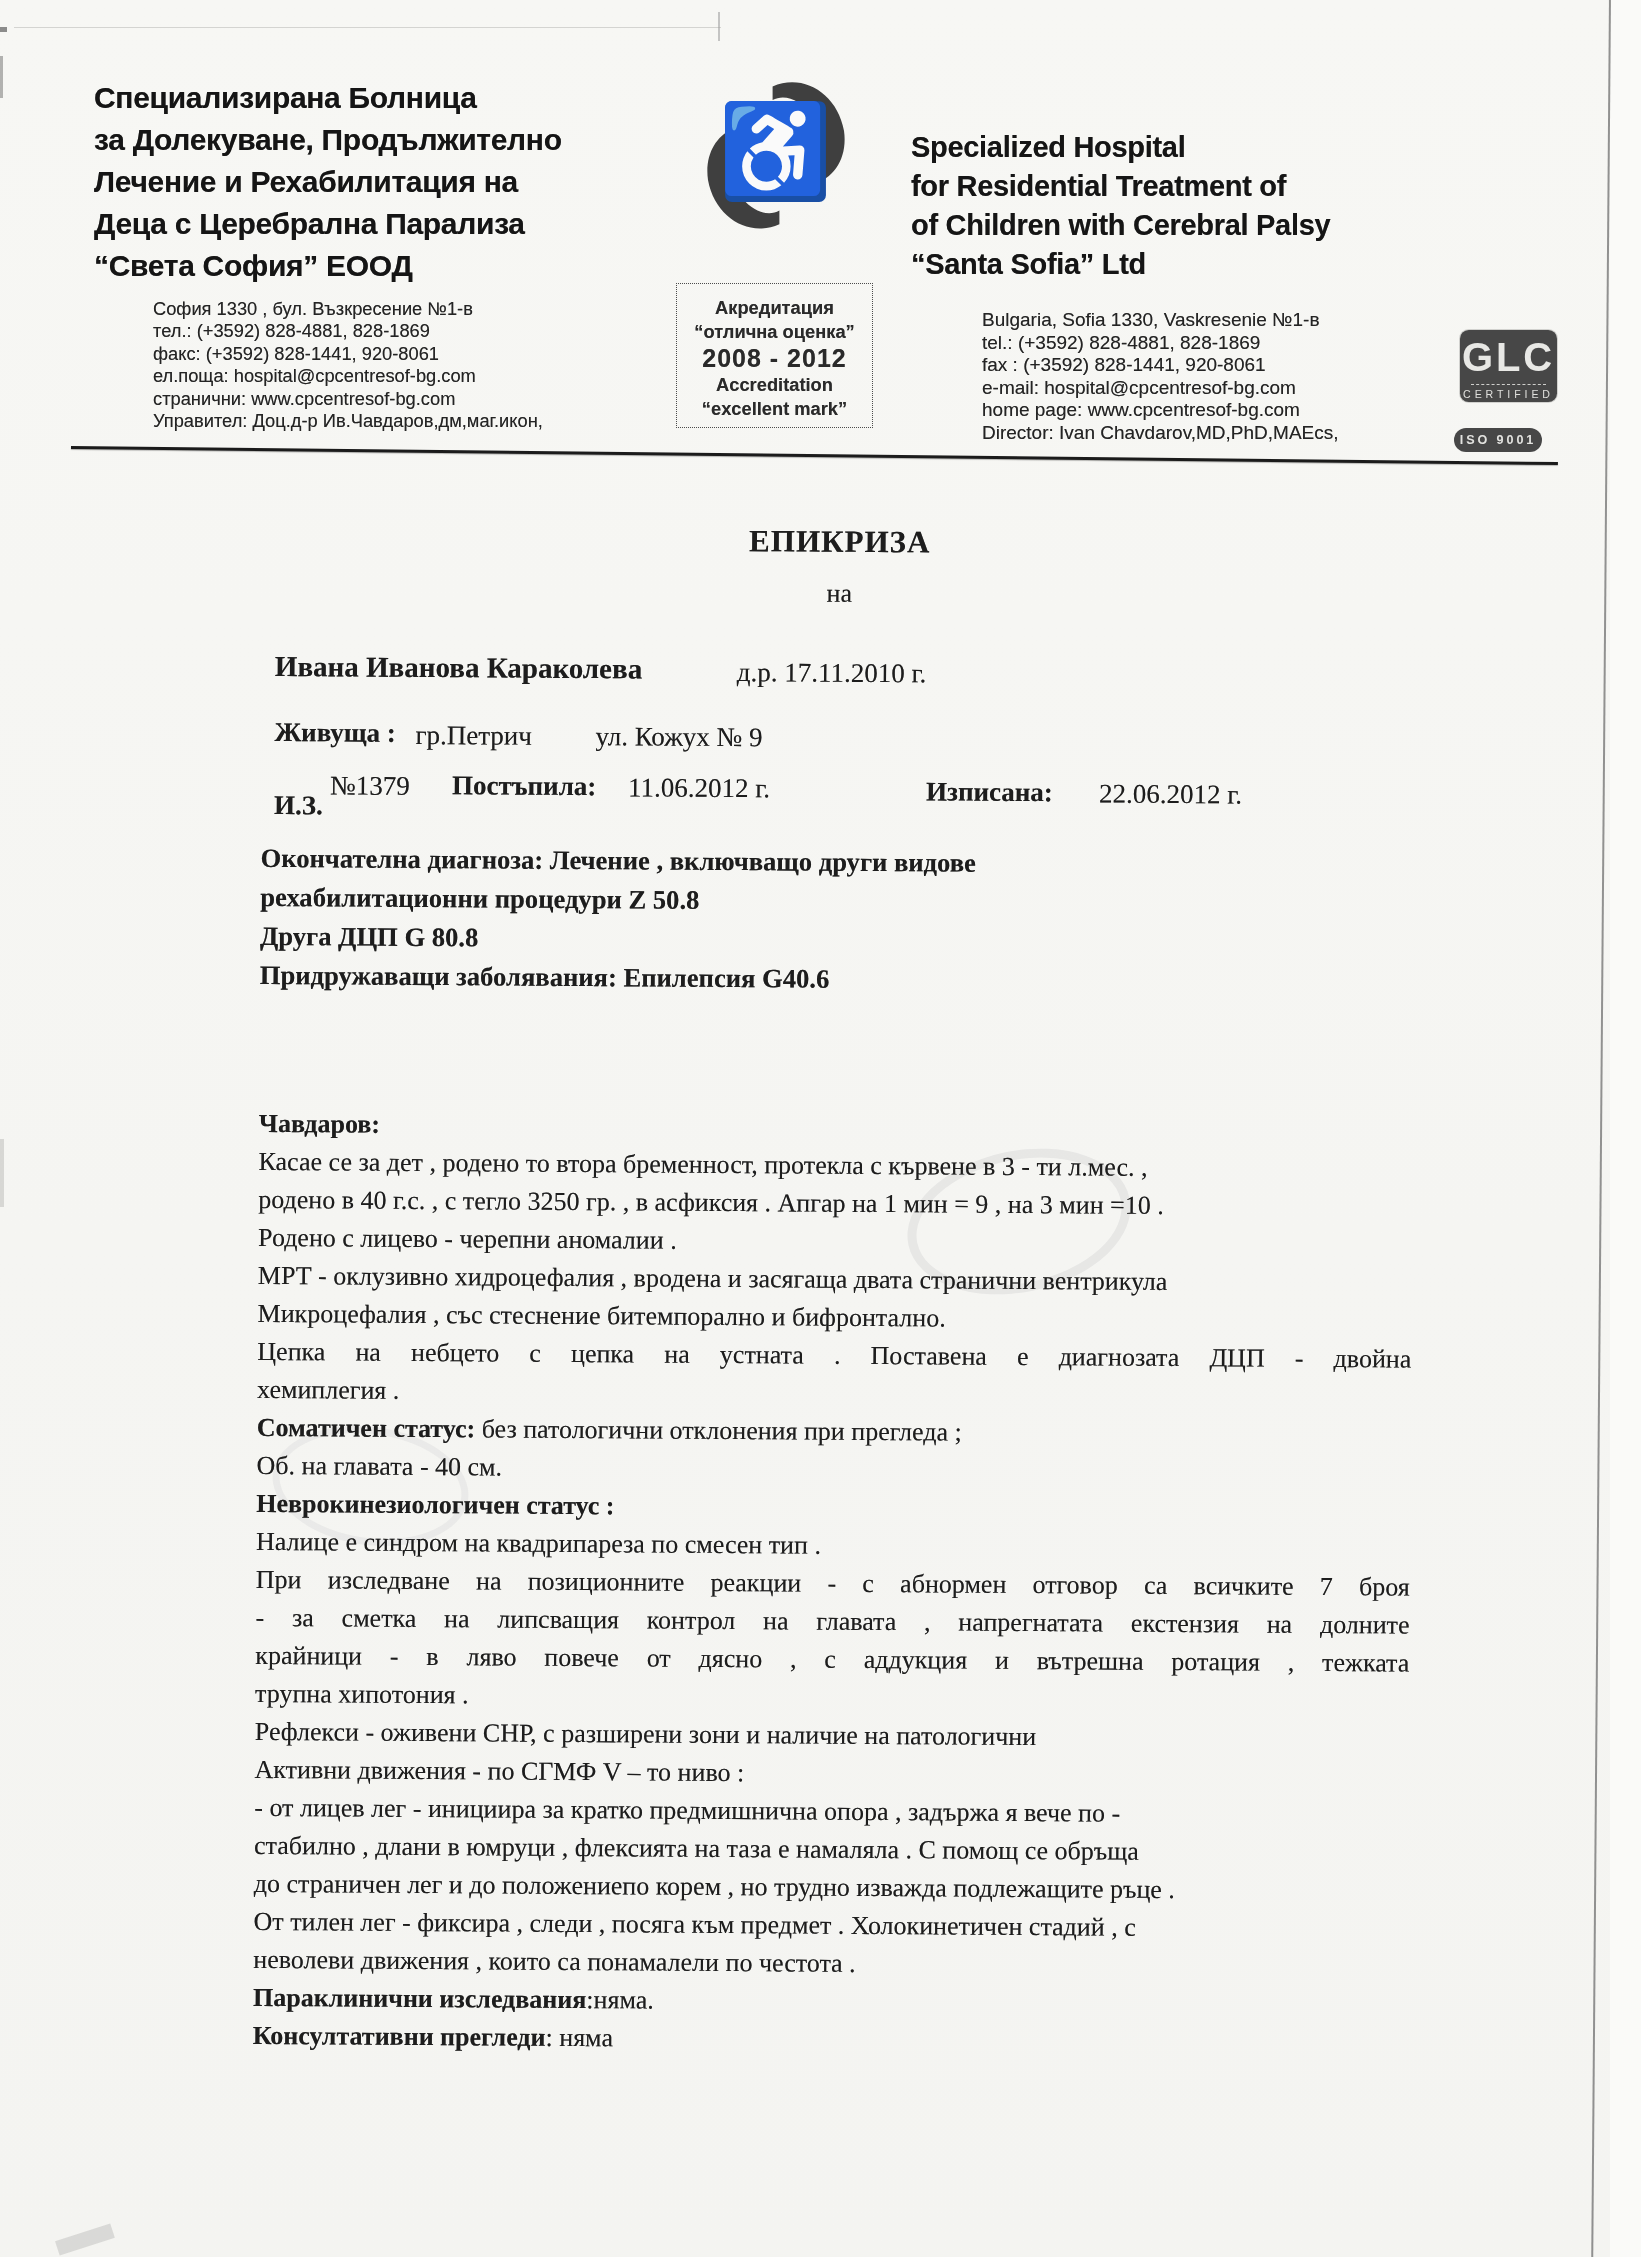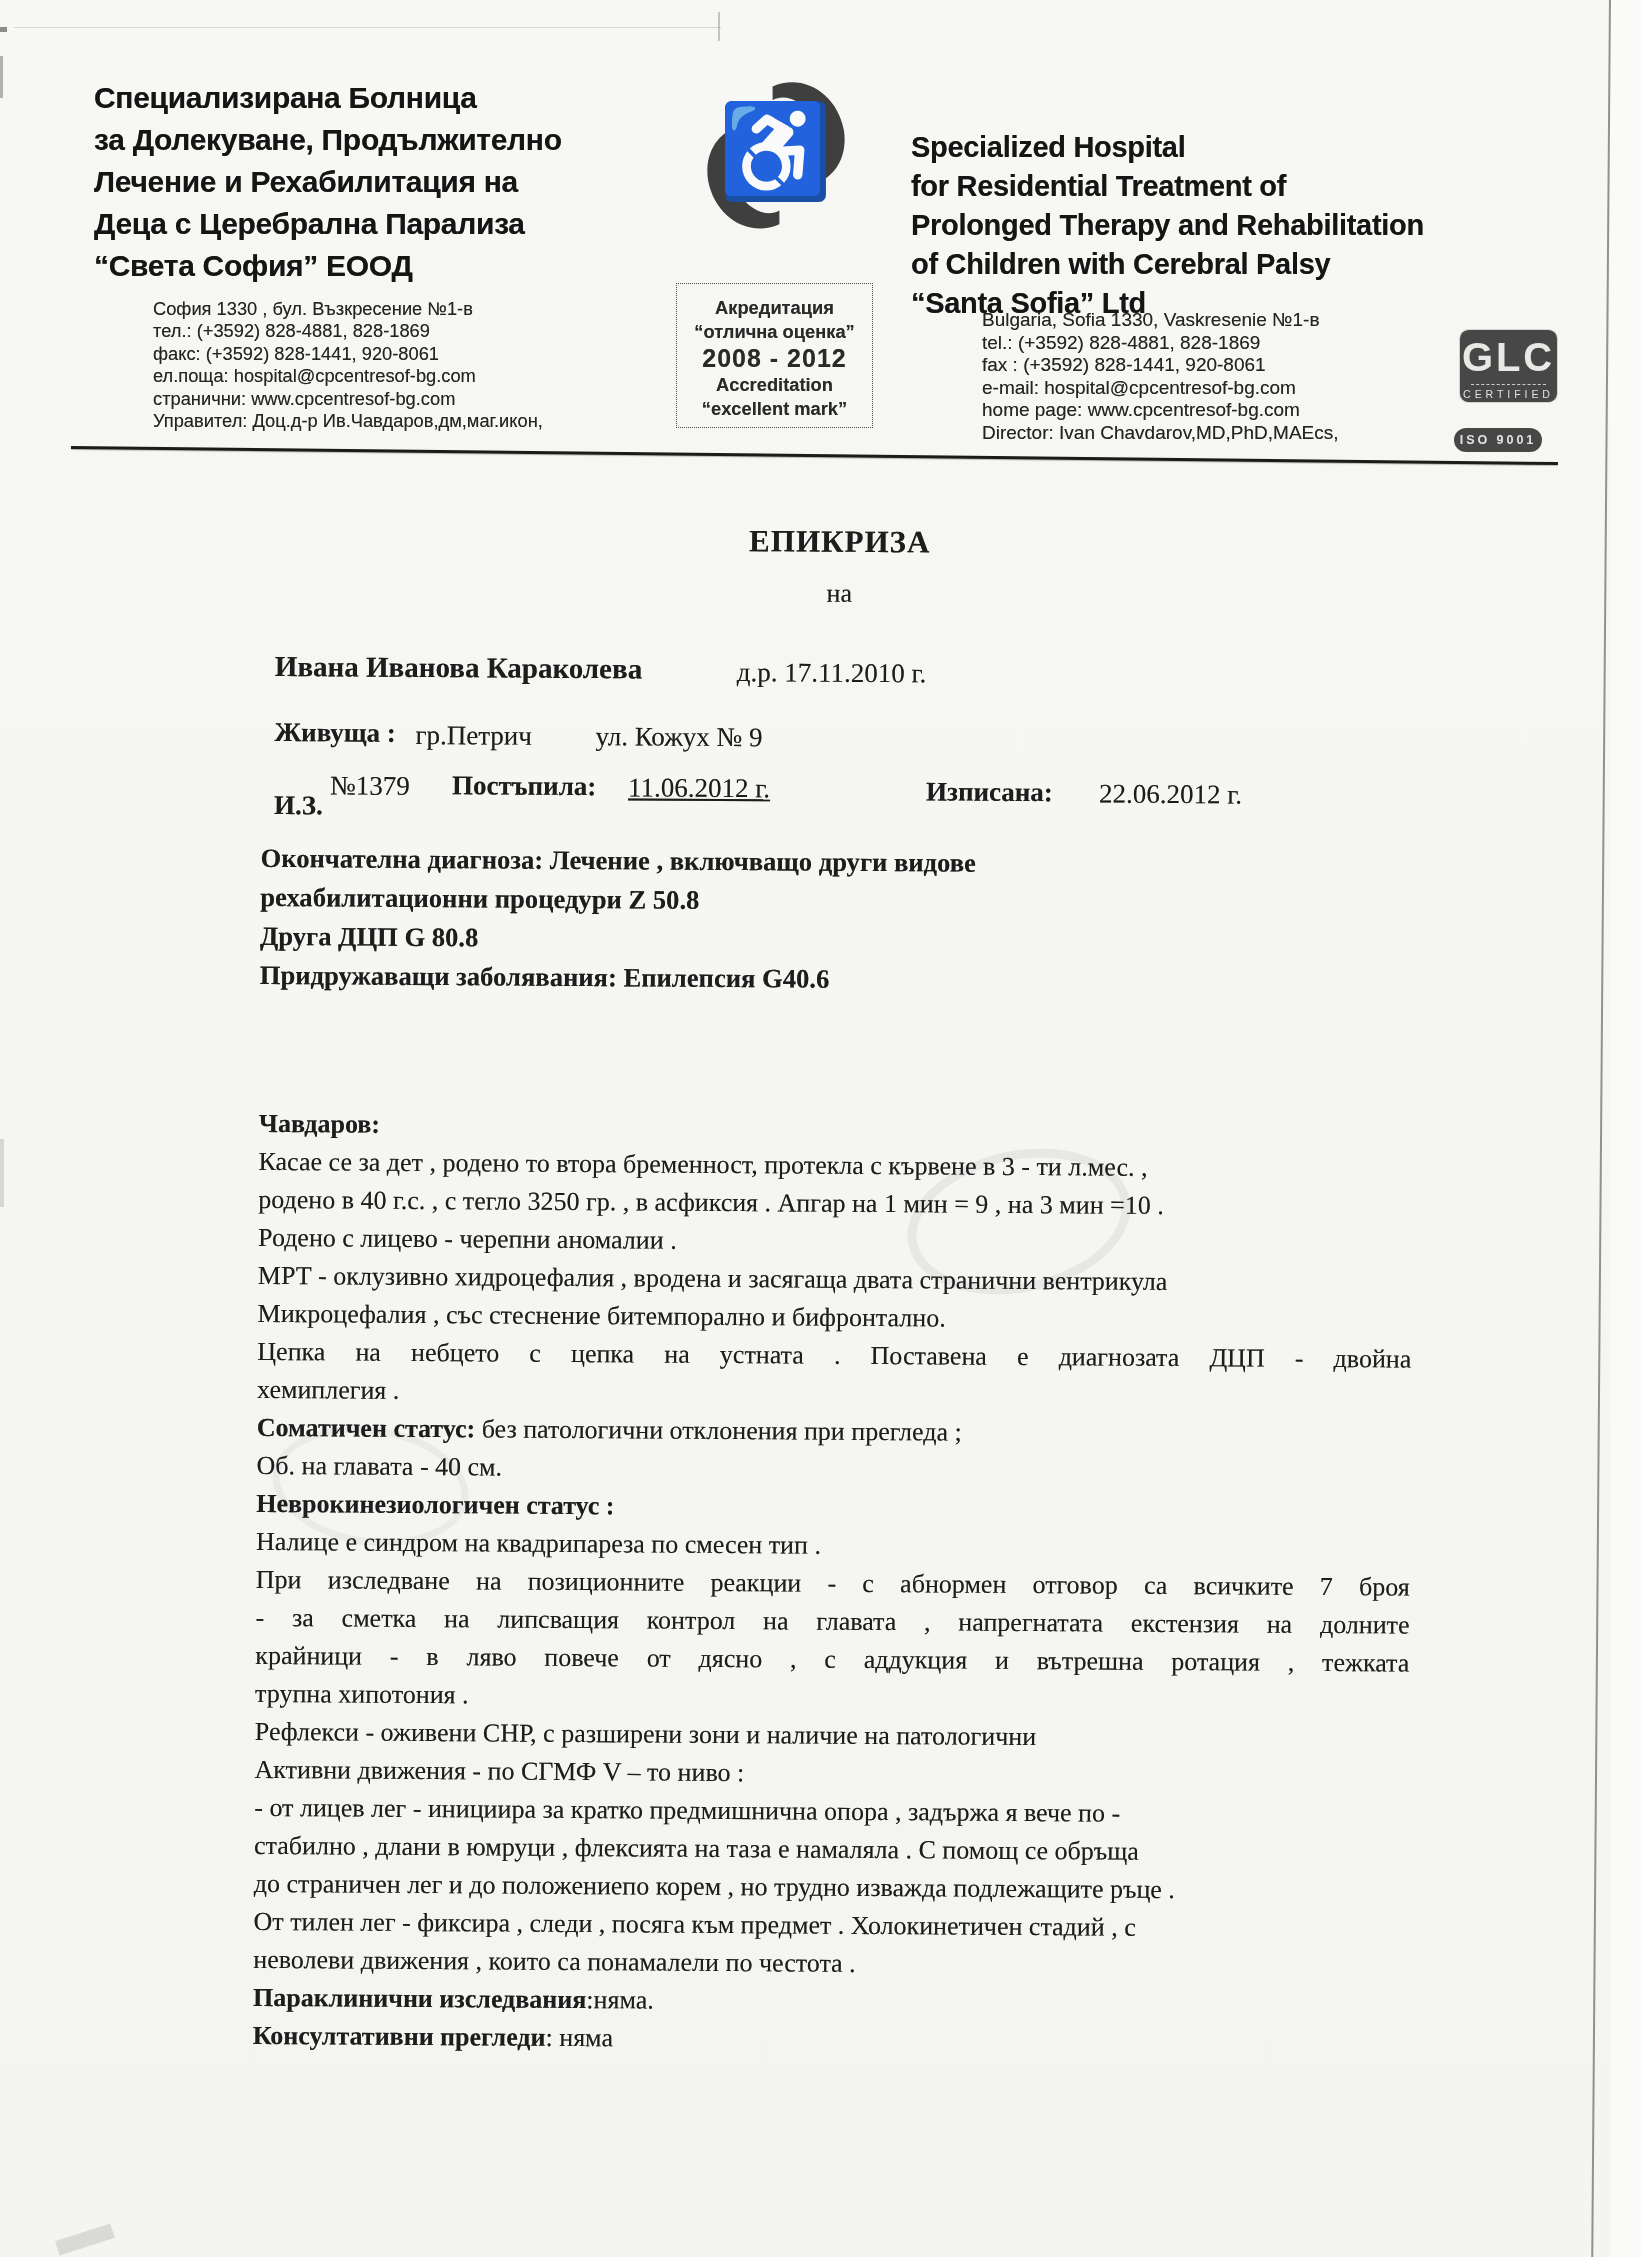--- a/index.html
+++ b/index.html
@@ -42,21 +42,21 @@
   .seg{position:absolute;font-size:27px;white-space:nowrap;}
   .b{font-weight:bold;}
   .patient-name{left:276px;top:649px;font-size:29px;font-weight:bold;}
   .birth{left:738px;top:653px;}
   .res-label{left:276px;top:716px;font-weight:bold;}
   .res-city{left:417px;top:718px;}
   .res-street{left:597px;top:718px;}
   .iz-label{left:276px;top:768px;font-weight:bold;margin-top:21px;}
   .iz-num{left:332px;top:769px;}
   .adm-label{left:454px;top:768px;font-weight:bold;}
-  .adm-value{left:630px;top:769px;text-decoration:underline;}
+  .adm-value{left:630px;top:769px;}
   .dis-label{left:928px;top:771px;font-weight:bold;}
   .dis-value{left:1101px;top:772px;}
   .diag{position:absolute;left:263px;top:838px;width:1159px;font-size:26.6px;font-weight:bold;}
   .diag .dline{line-height:39px;}
   .anam{position:absolute;left:263px;top:1104px;width:1156px;font-size:26px;}
   .anam .bline{line-height:38px;white-space:nowrap;}
   .anam .bline.just{white-space:normal;text-align:justify;text-align-last:justify;width:1154px;}
 </style>
 </head>
 <body>
@@ -100,21 +100,20 @@
     <div class="a1">Акредитация</div>
     <div class="a2">“отлична оценка”</div>
     <div class="a3">2008 - 2012</div>
     <div class="a4">Accreditation</div>
     <div class="a5">“excellent mark”</div>
   </div>
 
   <div class="org-en">
     <div>Specialized Hospital</div>
     <div>for Residential Treatment of</div>
-    <div>Prolonged Therapy and Rehabilitation</div>
     <div>of Children with Cerebral Palsy</div>
     <div>“Santa Sofia” Ltd</div>
   </div>
   <div class="contact-en">
     <div>Bulgaria, Sofia 1330, Vaskresenie №1-в</div>
     <div>tel.:  (+3592) 828-4881, 828-1869</div>
     <div>fax :  (+3592) 828-1441, 920-8061</div>
     <div>e-mail:  hospital@cpcentresof-bg.com</div>
     <div>home page:    www.cpcentresof-bg.com</div>
     <div>Director:  Ivan Chavdarov,MD,PhD,MAEcs,</div>

